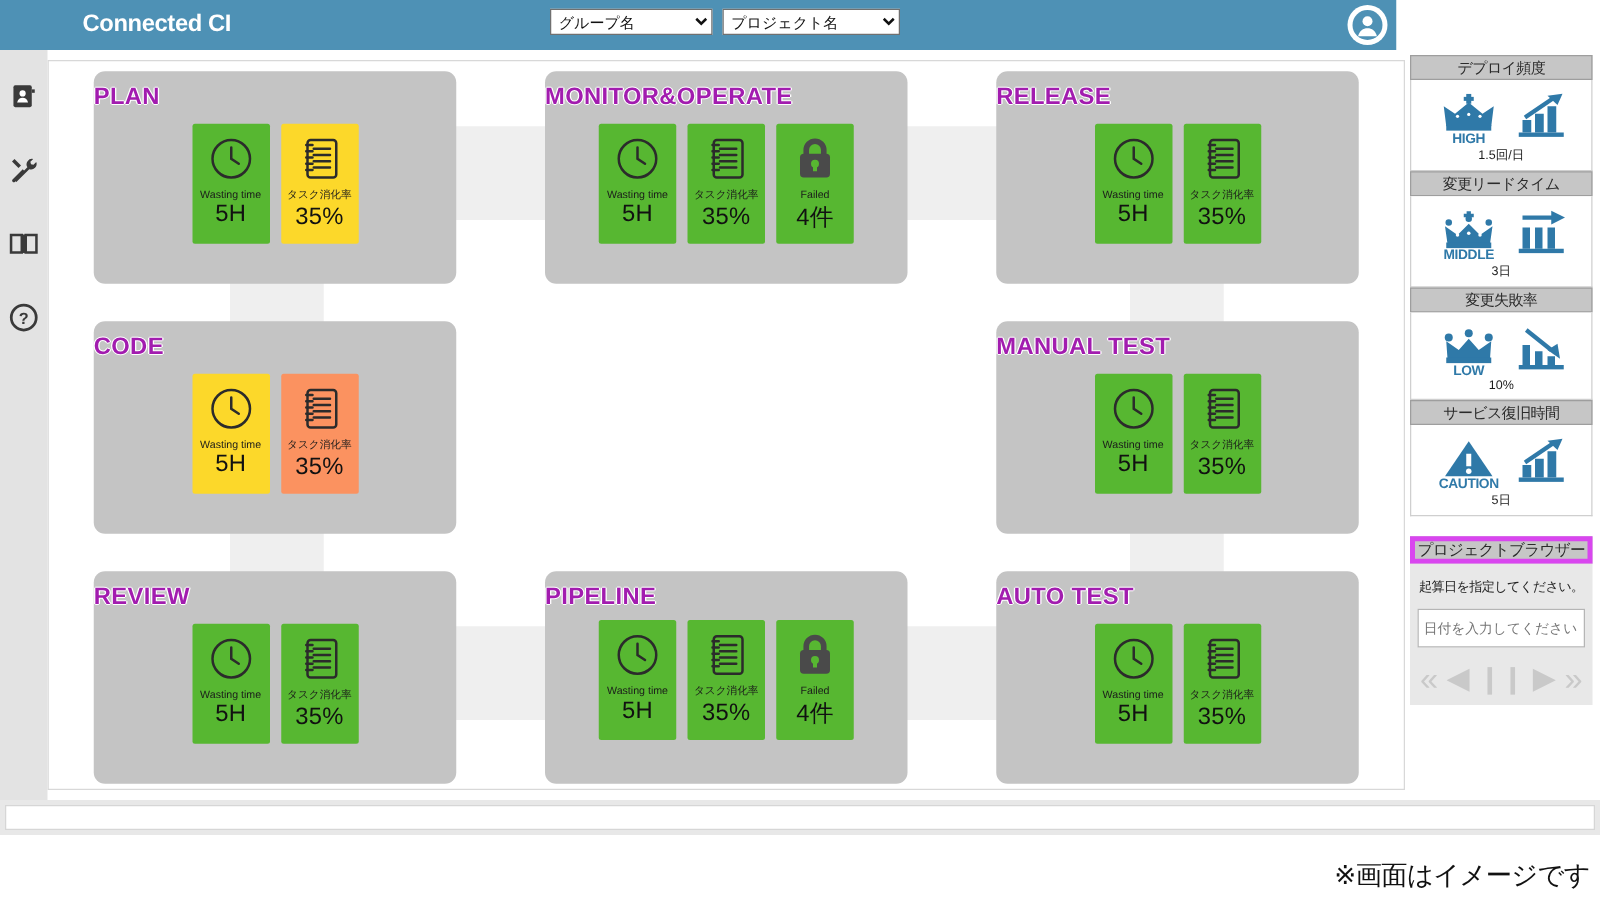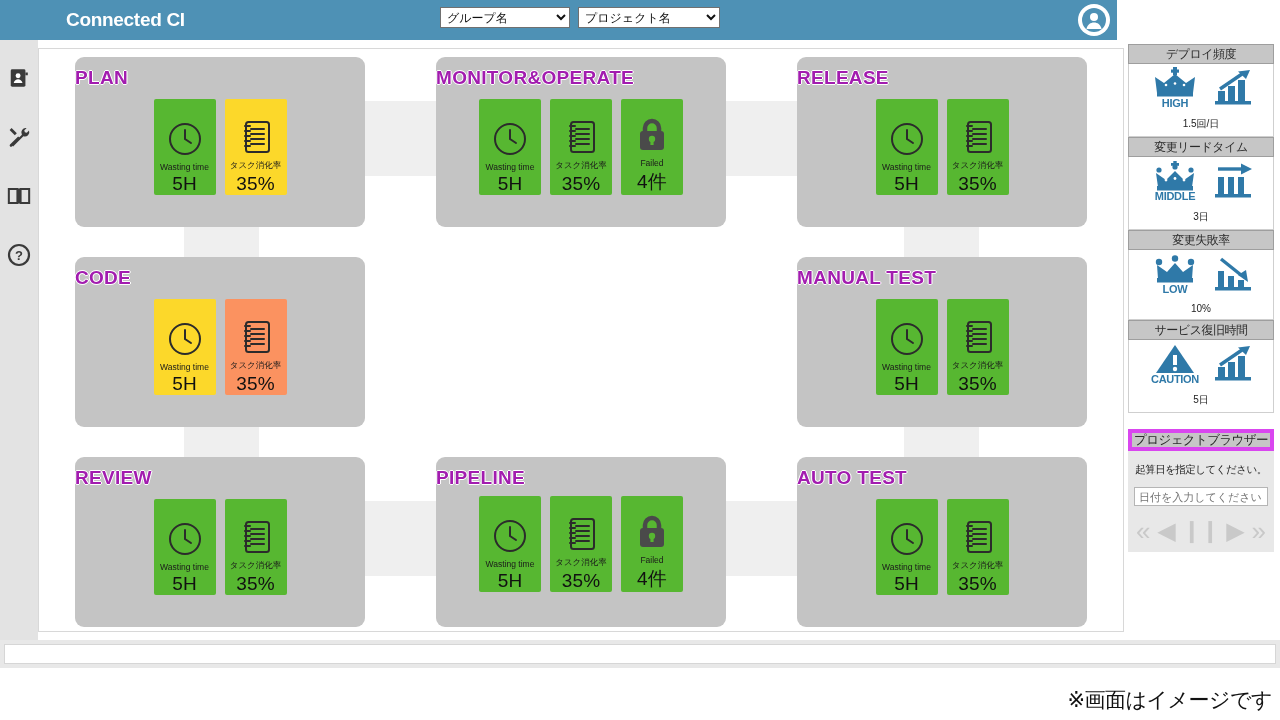--- a/index.html
+++ b/index.html
@@ -61,21 +61,21 @@
   }
   .panel-title {
     text-align: left; color: #a21caf; font-weight: bold;
     text-shadow: 1px 0 0 #fff, -1px 0 0 #fff, 0 1px 0 #fff, 0 -1px 0 #fff;
   }
   .t1 { font-size: 19px; padding-top: 10px; letter-spacing: .3px; }
   .t2 { font-size: 15px; letter-spacing: .2px; margin-top: -1px;}
   .tiles { display: flex; justify-content: center; gap: 9px; margin-top: 10px; }
   .tile {
     width: 62px; height: 96px; border-radius: 2px;
-    display: flex; flex-direction: column; align-items: center; justify-content: flex-end;
+    display: flex; flex-direction: column; align-items: center;
   }
   .tile .ic { height: 44px; display:flex; align-items:center; justify-content:center; margin-top: 6px;}
   .tile .lbl { font-size: 8.5px; color: #1a1a1a; margin-top: 1px; font-weight: 500; }
   .tile .val { font-size: 19px; color: #111; margin-top: 1px; letter-spacing: .2px; }
   .g { background: #57b731; }
   .y { background: #fcd82a; }
   .o { background: #fb9260; }
 
   
   .rightcol {
@@ -83,34 +83,34 @@
   }
   .m-head {
     background: #c6c6c6; border: 1px solid #9e9e9e; height: 20px;
     display: flex; align-items: center; justify-content: center;
     font-size: 12px; color: #2b2b2b; letter-spacing: -0.5px;
   }
   .m-body {
     background: #ffffff; border: 1px solid #cfcfcf; border-top: none;
     padding: 3px 0 3px 0;
   }
-  .m-row { display: flex; align-items: flex-start; justify-content: center; gap: 8px; height: 50px; }
+  .m-row { display: flex; align-items: flex-end; justify-content: center; gap: 8px; height: 50px; }
   .m-badge { display: flex; flex-direction: column; align-items: center; width: 58px; }
   .m-rank { font-size: 11px; color: #2f79a8; font-weight: bold; margin-top: -2px; letter-spacing: -0.3px;}
   .m-value { text-align: center; font-size: 10px; color: #1c1c1c; padding-bottom: 2px; }
 
   .pb-head {
     margin-top: 16px; background: #c6c6c6; border: 4px solid #d946ef; height: 22px;
     display: flex; align-items: center; justify-content: center;
     font-size: 12.5px; color: #2b2b2b; letter-spacing: -0.6px;
   }
   .pb-body { background: #e8e8e8; padding: 12px 6px 8px 6px; }
   .pb-note { font-size: 10.5px; color: #222; text-align: center; letter-spacing: -0.5px; }
   .pb-input {
-    margin-top: 10px; width: 134px; height: 19px; background: #fff;
+    margin-top: 10px; width: 134px; height: 31px; background: #fff;
     border: 1px solid #b5b5b5; font-size: 11px; color: #444; padding: 0 4px;
     font-family: "Liberation Sans", sans-serif;
   }
   .pb-controls {
     margin-top: 12px; display: flex; align-items: center; justify-content: space-between;
     padding: 0 2px;
   }
   .ctl { color: #c9c9c9; line-height: 1; cursor: pointer; }
 
   

